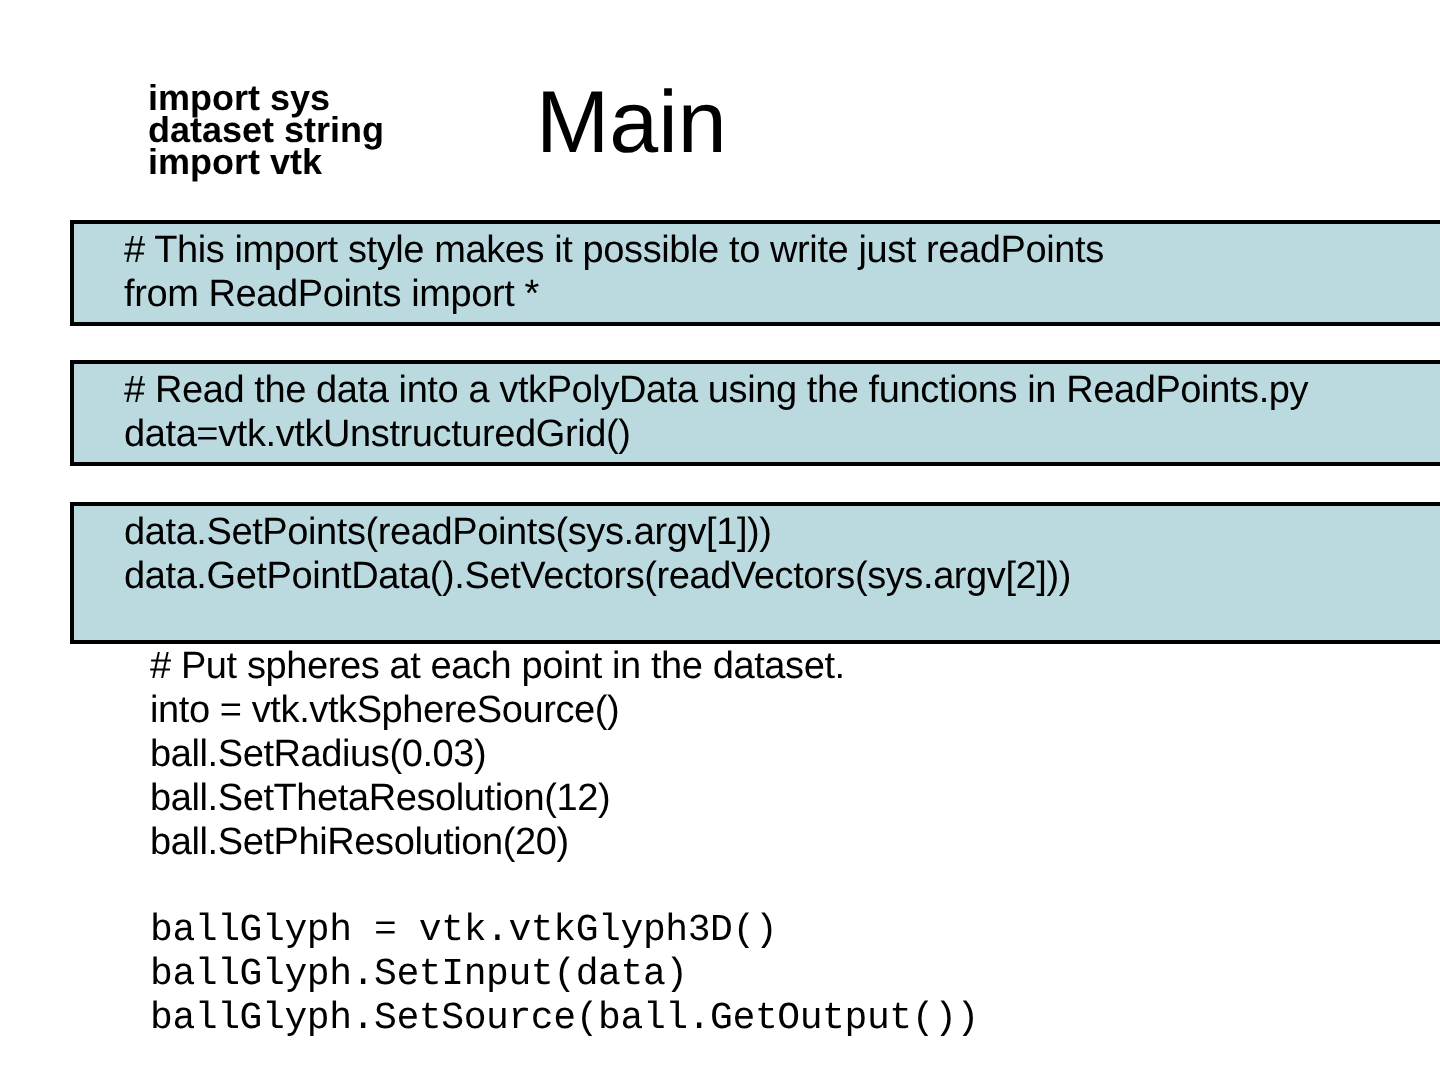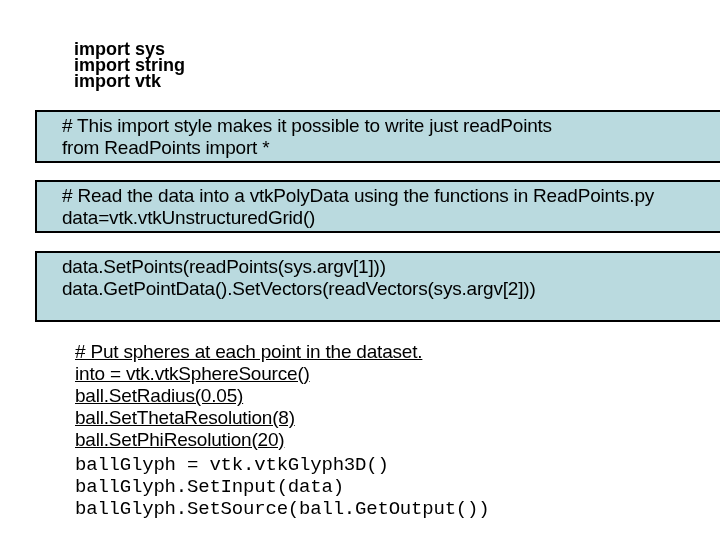--- a/index.html
+++ b/index.html
@@ -52,55 +52,56 @@
     letter-spacing: -0.2px;
     white-space: nowrap;
   }
   .box-1 { top: 110px; height: 53px; }
   .box-2 { top: 180px; height: 53px; }
   .box-3 { top: 251px; height: 71px; }
   .codetext {
     position: absolute;
     left: 75px;
   }
-  .block-1 { top: 341px; text-decoration: underline; }
+  .block-1 { top: 323px; }
   .block-2 { top: 454px; font-family: Liberation Mono, monospace; }
 </style>
 </head>
 <body>
 
 <div class="slide">
 
   <div class="imports">
     <div class="line">import sys</div>
-    <div class="line">import string</div>
+    <div class="line">dataset string</div>
     <div class="line">import vtk</div>
   </div>
 
+  <h1 class="title">Main</h1>
 
   <div class="codebox box-1">
     <div class="line"># This import style makes it possible to write just readPoints</div>
     <div class="line">from ReadPoints import *</div>
   </div>
 
   <div class="codebox box-2">
     <div class="line"># Read the data into a vtkPolyData using the functions in ReadPoints.py</div>
     <div class="line">data=vtk.vtkUnstructuredGrid()</div>
   </div>
 
   <div class="codebox box-3">
     <div class="line">data.SetPoints(readPoints(sys.argv[1]))</div>
     <div class="line">data.GetPointData().SetVectors(readVectors(sys.argv[2]))</div>
   </div>
 
   <div class="codetext block-1">
     <div class="line"># Put spheres at each point in the dataset.</div>
     <div class="line">into = vtk.vtkSphereSource()</div>
-    <div class="line">ball.SetRadius(0.05)</div>
-    <div class="line">ball.SetThetaResolution(8)</div>
+    <div class="line">ball.SetRadius(0.03)</div>
+    <div class="line">ball.SetThetaResolution(12)</div>
     <div class="line">ball.SetPhiResolution(20)</div>
   </div>
 
   <div class="codetext block-2">
     <div class="line">ballGlyph = vtk.vtkGlyph3D()</div>
     <div class="line">ballGlyph.SetInput(data)</div>
     <div class="line">ballGlyph.SetSource(ball.GetOutput())</div>
   </div>
 
 </div>

